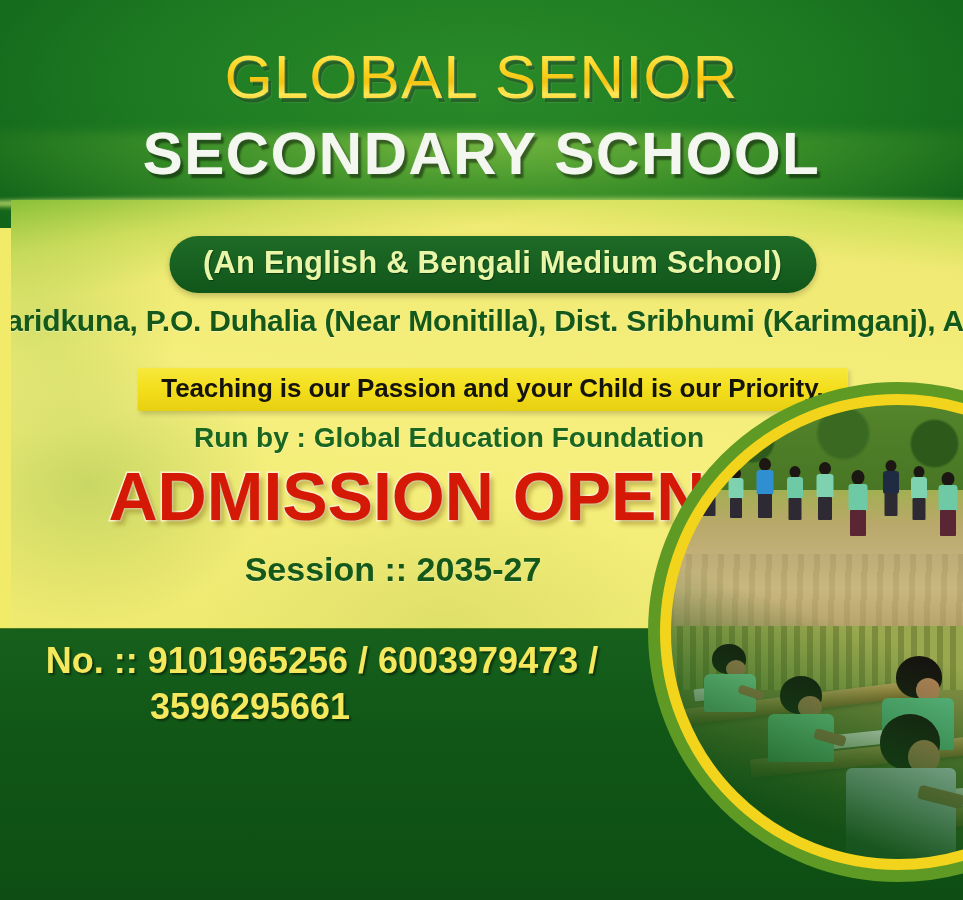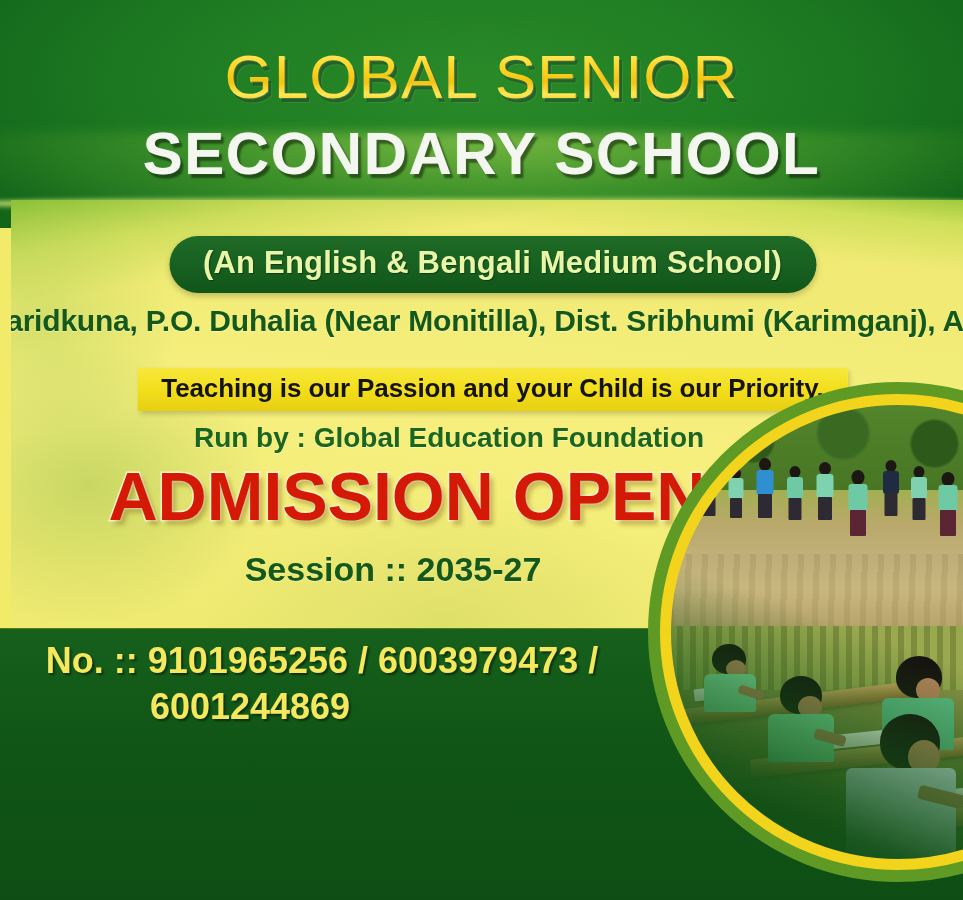--- a/index.html
+++ b/index.html
@@ -387,21 +387,21 @@
     </div>
 
     <div class="runby">Run by : Global Education Foundation</div>
     <div class="admission">ADMISSION OPEN</div>
     <div class="session">Session :: 2035-27</div>
   </div>
 
   <div class="footer">
     <div class="footer-divider"></div>
     <div class="contact">No. ::  9101965256 / 6003979473 /</div>
-    <div class="contact2">6001244869</div>
+    <div class="contact2">3596295661</div>
   </div>
 
   <div class="photo-clip">
 
     <div class="photo-top">
       <div class="tree-band"></div>
       <div class="crowd">
         <div class="kid" style="left:4px;top:6px;width:16px;height:52px;">
           <div class="head" style="width:10px;height:11px;"></div>
           <div class="torso" style="top:10px;width:15px;height:22px;background:#4a8f7a;"></div>

